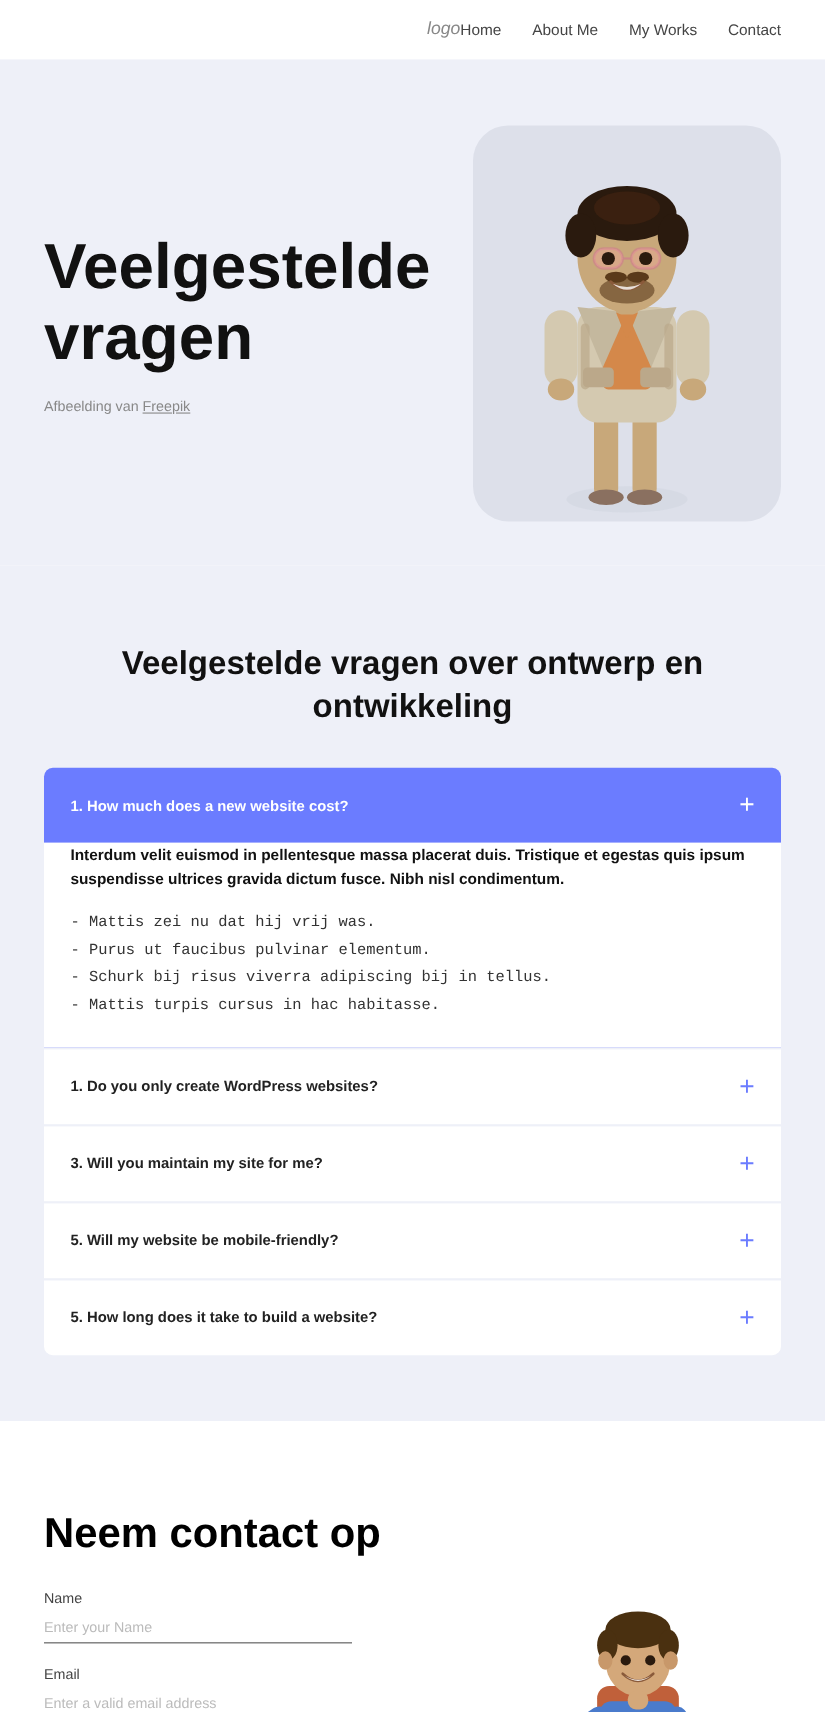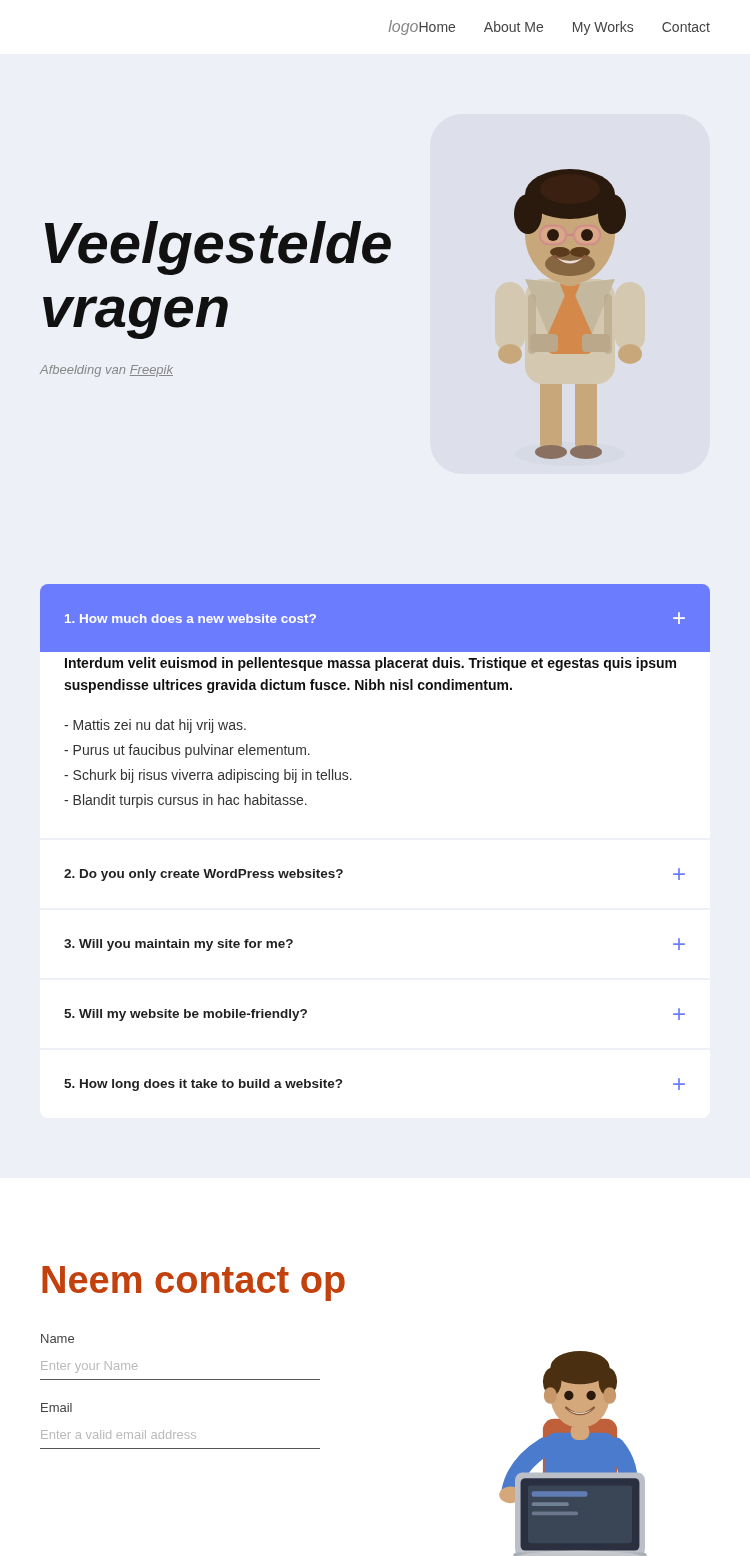--- a/index.html
+++ b/index.html
@@ -20,21 +20,21 @@
     
     .hero {
       background: #eef0f8;
       display: flex;
       align-items: center;
       padding: 60px 40px 40px 40px;
       gap: 20px;
       min-height: 420px;
       position: relative;
     }
-    .hero-text { flex: 1; font-style: italic; }
+    .hero-text { flex: 1; }
     .hero-title {
       font-size: 58px;
       font-weight: 800;
       line-height: 1.1;
       color: #111;
       margin-bottom: 24px;
     }
     .hero-desc {
       font-size: 15px;
       color: #444;
@@ -117,41 +117,42 @@
     .faq-answer-bold {
       font-size: 14px;
       font-weight: 700;
       color: #111;
       line-height: 1.6;
       margin-bottom: 16px;
     }
     .faq-answer-list {
       list-style: none;
       padding: 0;
+      font-family: Liberation Mono, monospace;
     }
     .faq-answer-list li {
       font-size: 14px;
       color: #333;
       line-height: 1.8;
     }
     .faq-answer-list li::before { content: '- '; }
 
     
     .contact-section {
       background: #fff;
       padding: 80px 40px 60px 40px;
       display: flex;
       align-items: flex-start;
       gap: 20px;
     }
     .contact-form-area { flex: 1; }
     .contact-title {
       font-size: 38px;
       font-weight: 800;
-      color: #c2410c;
+      color: #000000;
       margin-bottom: 28px;
       line-height: 1.2;
     }
     .form-group { margin-bottom: 20px; }
     .form-label { font-size: 13px; color: #444; margin-bottom: 6px; display: block; }
     .form-input {
       width: 280px;
       border: none;
       border-bottom: 1.5px solid #555;
       outline: none;
@@ -252,42 +253,43 @@
       <ellipse cx="147" cy="101" rx="6" ry="6" fill="#2a1a0e"></ellipse>
 
       <path d="M115 122 Q130 136 145 122" fill="none" stroke="#8a5a3a" stroke-width="2.5" stroke-linecap="round"></path>
 
       <path d="M117 124 Q130 135 143 124 Q130 130 117 124" fill="#fff" opacity="0.8"></path>
     </svg>
   </div>
 </section>
 
 <section class="faq-section">
+  <h2 class="faq-main-title">Veelgestelde vragen over ontwerp en ontwikkeling</h2>
 
   <div class="faq-list">
 
     <div class="faq-item active">
       <div class="faq-question">
         <span class="faq-question-text">1. How much does a new website cost?</span>
         <span class="faq-plus">+</span>
       </div>
       <div class="faq-answer">
         <p class="faq-answer-bold">Interdum velit euismod in pellentesque massa placerat duis. Tristique et egestas quis ipsum suspendisse ultrices gravida dictum fusce. Nibh nisl condimentum.</p>
         <ul class="faq-answer-list">
           <li>Mattis zei nu dat hij vrij was.</li>
           <li>Purus ut faucibus pulvinar elementum.</li>
           <li>Schurk bij risus viverra adipiscing bij in tellus.</li>
-          <li>Blandit turpis cursus in hac habitasse.</li>
+          <li>Mattis turpis cursus in hac habitasse.</li>
         </ul>
       </div>
     </div>
 
     <div class="faq-item">
       <div class="faq-question">
-        <span class="faq-question-text">2. Do you only create WordPress websites?</span>
+        <span class="faq-question-text">1. Do you only create WordPress websites?</span>
         <span class="faq-plus">+</span>
       </div>
     </div>
 
     <div class="faq-item">
       <div class="faq-question">
         <span class="faq-question-text">3. Will you maintain my site for me?</span>
         <span class="faq-plus">+</span>
       </div>
     </div>

